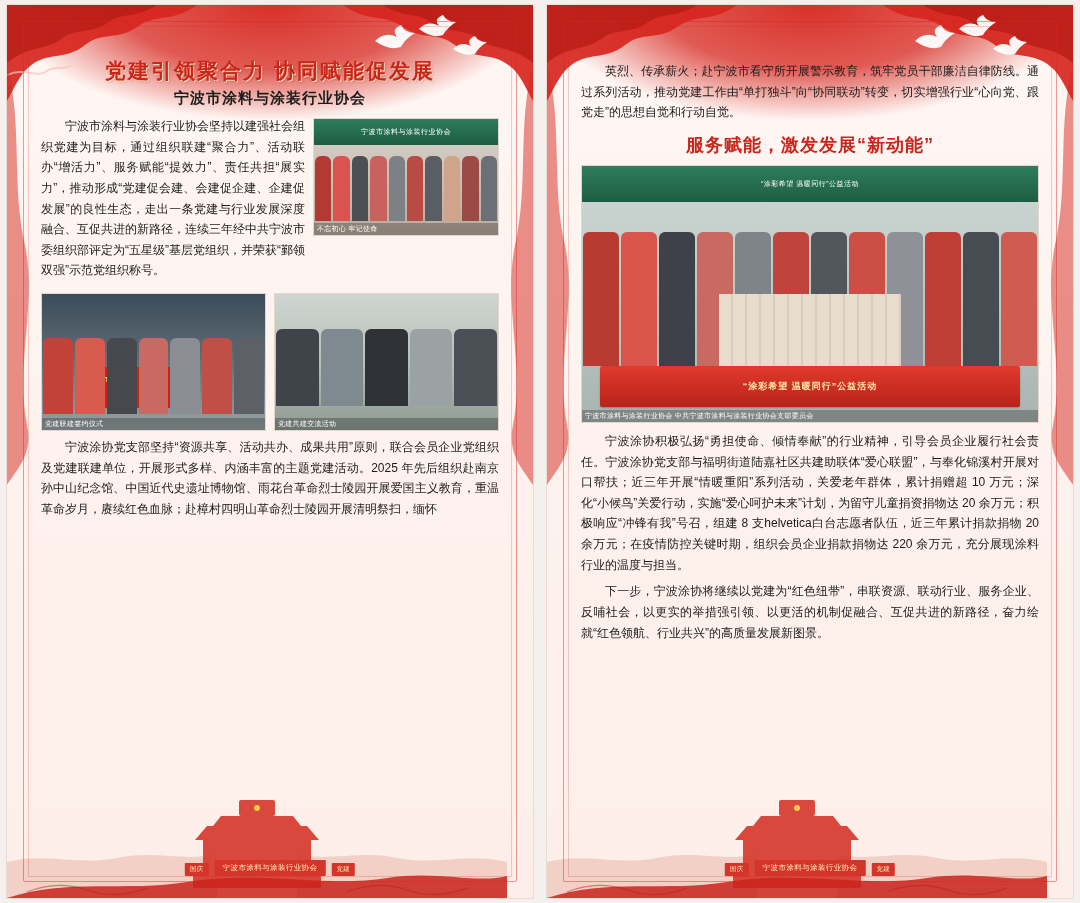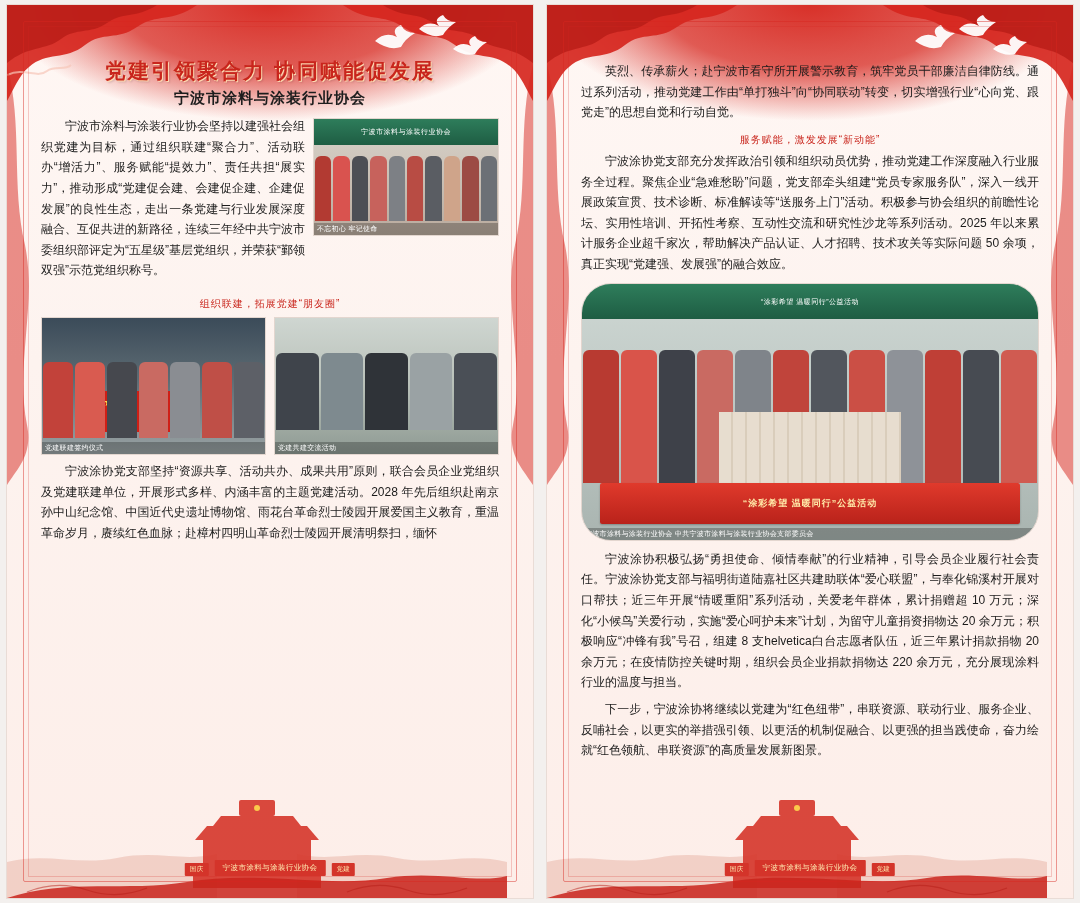--- a/index.html
+++ b/index.html
@@ -80,22 +80,22 @@
     text-align: center;
     color: #1d1d1d;
     font-size: 15px;
     font-weight: bold;
     letter-spacing: 1px;
     margin-bottom: 8px;
   }
   .section-head {
     text-align: center;
     color: #c9251c;
-    font-size: 10px;
-    font-weight: normal;
+    font-size: 18px;
+    font-weight: bold;
     letter-spacing: 1px;
     margin: 10px 0 4px;
   }
   p.body {
     font-size: 12px;
     line-height: 1.72;
     color: #1b1b1b;
     text-align: justify;
     margin: 0 0 6px;
     text-indent: 2em;
@@ -134,21 +134,21 @@
   .plaque .tag.big { font-size: 7.5px; padding: 3px 8px; }
 
   
   .scene-group1 { background:
       linear-gradient(180deg,#d8d2cb 0%,#cfc7bd 34%,#b9aa9d 100%); }
   .scene-flag { background:
       linear-gradient(180deg,#3b4b59 0%,#5d6b73 45%,#9aa3a4 100%); }
   .scene-sign { background:
       linear-gradient(180deg,#cfd6d1 0%,#b8c0b8 50%,#8e9a93 100%); }
   .scene-charity { background:
-      linear-gradient(180deg,#cfd8d4 0%,#c0cac6 40%,#a9b4b0 100%); border-radius: 30px; }
+      linear-gradient(180deg,#cfd8d4 0%,#c0cac6 40%,#a9b4b0 100%); }
   .ppl { position:absolute; bottom:12%; left:0; right:0; height:56%; display:flex; }
   .ppl span { flex:1; margin:0 1px; border-radius: 6px 6px 0 0; }
   .redbanner {
     position:absolute; left:4%; right:4%; bottom:6%;
     height:16%; background: linear-gradient(180deg,#e03a2c,#b9221a);
     border-radius:2px;
     box-shadow: 0 1px 2px rgba(0,0,0,0.25);
   }
   .redbanner i {
     position:absolute; inset:0; display:flex; align-items:center; justify-content:center;
@@ -224,21 +224,20 @@
             <span style="background:#5a5d63"></span>
               <span style="background:#cfa48a"></span>
             <span style="background:#9c4b44"></span>
               <span style="background:#6c7076"></span>
           </div>
           <div class="cap">不忘初心 牢记使命</div>
         </div>
         <p class="body">宁波市涂料与涂装行业协会坚持以建强社会组织党建为目标，通过组织联建“聚合力”、活动联办“增活力”、服务赋能“提效力”、责任共担“展实力”，推动形成“党建促会建、会建促企建、企建促发展”的良性生态，走出一条党建与行业发展深度融合、互促共进的新路径，连续三年经中共宁波市委组织部评定为“五星级”基层党组织，并荣获“鄞领双强”示范党组织称号。</p>
       </div>
 
-      <div class="section-head">组织联建，拓展党建“朋友圈”</div>
 
       <div class="row">
         <div class="photo scene-flag" style="flex:1; height:138px;">
           <div class="flagpartyred"></div>
           <div class="ppl">
             <span style="background:#c2423a"></span>
               <span style="background:#d95b50"></span>
             <span style="background:#46484e"></span>
               <span style="background:#c96a62"></span>
             <span style="background:#8a8d92"></span>
@@ -252,21 +251,21 @@
             <span style="background:#3f444b"></span>
               <span style="background:#7e8a8f"></span>
             <span style="background:#2f3338"></span>
               <span style="background:#9aa2a4"></span>
             <span style="background:#4a4f56"></span>
           </div>
           <div class="cap">党建共建交流活动</div>
         </div>
       </div>
 
-      <p class="body">宁波涂协党支部坚持“资源共享、活动共办、成果共用”原则，联合会员企业党组织及党建联建单位，开展形式多样、内涵丰富的主题党建活动。2028 年先后组织赴南京孙中山纪念馆、中国近代史遗址博物馆、雨花台革命烈士陵园开展爱国主义教育，重温革命岁月，赓续红色血脉；赴樟村四明山革命烈士陵园开展清明祭扫，缅怀</p>
+      <p class="body">宁波涂协党支部坚持“资源共享、活动共办、成果共用”原则，联合会员企业党组织及党建联建单位，开展形式多样、内涵丰富的主题党建活动。2025 年先后组织赴南京孙中山纪念馆、中国近代史遗址博物馆、雨花台革命烈士陵园开展爱国主义教育，重温革命岁月，赓续红色血脉；赴樟村四明山革命烈士陵园开展清明祭扫，缅怀</p>
     </div>
 
     <svg class="footer-art" viewBox="0 0 500 132" preserveAspectRatio="none">
       <path d="M0,132 L0,96 C40,86 70,100 110,92 C150,84 175,96 210,88 L210,132 Z" fill="#e8b2a4" opacity="0.5"></path>
       <path d="M500,132 L500,96 C460,86 430,100 390,92 C350,84 325,96 290,88 L290,132 Z" fill="#e8b2a4" opacity="0.5"></path>
       <g fill="#d6362b" opacity="0.9">
         <rect x="196" y="74" width="108" height="30"></rect>
         <path d="M188,74 L312,74 L300,60 L200,60 Z"></path>
         <path d="M206,60 L294,60 L286,50 L214,50 Z"></path>
         <rect x="186" y="104" width="128" height="18"></rect>
@@ -315,21 +314,20 @@
       <path d="M0,0 C16,60 4,120 18,180 C30,240 8,300 20,360 C26,390 10,404 0,420 Z" fill="#d6261e" opacity="0.5"></path>
     </svg>
 
     <div class="inner-border"></div>
     <div class="inner-border2"></div>
 
     <div class="content" style="top: 56px;">
       <p class="body">英烈、传承薪火；赴宁波市看守所开展警示教育，筑牢党员干部廉洁自律防线。通过系列活动，推动党建工作由“单打独斗”向“协同联动”转变，切实增强行业“心向党、跟党走”的思想自觉和行动自觉。</p>
 
       <div class="section-head">服务赋能，激发发展“新动能”</div>
-      <p class="body">宁波涂协党支部充分发挥政治引领和组织动员优势，推动党建工作深度融入行业服务全过程。聚焦企业“急难愁盼”问题，党支部牵头组建“党员专家服务队”，深入一线开展政策宣贯、技术诊断、标准解读等“送服务上门”活动。积极参与协会组织的前瞻性论坛、实用性培训、开拓性考察、互动性交流和研究性沙龙等系列活动。2025 年以来累计服务企业超千家次，帮助解决产品认证、人才招聘、技术攻关等实际问题 50 余项，真正实现“党建强、发展强”的融合效应。</p>
 
       <div class="photo scene-charity" style="width:100%; height:258px; margin:8px 0;">
         <div class="topband" style="height:14%;">
           <i>“涂彩希望 温暖同行”公益活动</i>
         </div>
         <div class="ppl" style="bottom:22%; height:52%;">
           <span style="background:#b83a31"></span>
             <span style="background:#d9544a"></span>
           <span style="background:#3e4149"></span>
             <span style="background:#c96a62"></span>
@@ -343,21 +341,21 @@
             <span style="background:#d05b51"></span>
         </div>
         <div class="boxes"></div>
         <div class="redbanner">
           <i>“涂彩希望 温暖同行”公益活动</i>
         </div>
         <div class="cap">宁波市涂料与涂装行业协会 中共宁波市涂料与涂装行业协会支部委员会</div>
       </div>
 
       <p class="body">宁波涂协积极弘扬“勇担使命、倾情奉献”的行业精神，引导会员企业履行社会责任。宁波涂协党支部与福明街道陆嘉社区共建助联体“爱心联盟”，与奉化锦溪村开展对口帮扶；近三年开展“情暖重阳”系列活动，关爱老年群体，累计捐赠超 10 万元；深化“小候鸟”关爱行动，实施“爱心呵护未来”计划，为留守儿童捐资捐物达 20 余万元；积极响应“冲锋有我”号召，组建 8 支helvetica白台志愿者队伍，近三年累计捐款捐物 20 余万元；在疫情防控关键时期，组织会员企业捐款捐物达 220 余万元，充分展现涂料行业的温度与担当。</p>
-      <p class="body">下一步，宁波涂协将继续以党建为“红色纽带”，串联资源、联动行业、服务企业、反哺社会，以更实的举措强引领、以更活的机制促融合、以更强的担当践使命，奋力绘就“红色领航、串联资源”的高质量发展新图景。</p>
+      <p class="body">下一步，宁波涂协将继续以党建为“红色纽带”，串联资源、联动行业、服务企业、反哺社会，以更实的举措强引领、以更活的机制促融合、互促共进的新路径，奋力绘就“红色领航、行业共兴”的高质量发展新图景。</p>
     </div>
 
     <svg class="footer-art" viewBox="0 0 500 132" preserveAspectRatio="none">
       <path d="M0,132 L0,96 C40,86 70,100 110,92 C150,84 175,96 210,88 L210,132 Z" fill="#e8b2a4" opacity="0.5"></path>
       <path d="M500,132 L500,96 C460,86 430,100 390,92 C350,84 325,96 290,88 L290,132 Z" fill="#e8b2a4" opacity="0.5"></path>
       <g fill="#d6362b" opacity="0.9">
         <rect x="196" y="74" width="108" height="30"></rect>
         <path d="M188,74 L312,74 L300,60 L200,60 Z"></path>
         <path d="M206,60 L294,60 L286,50 L214,50 Z"></path>
         <rect x="186" y="104" width="128" height="18"></rect>

